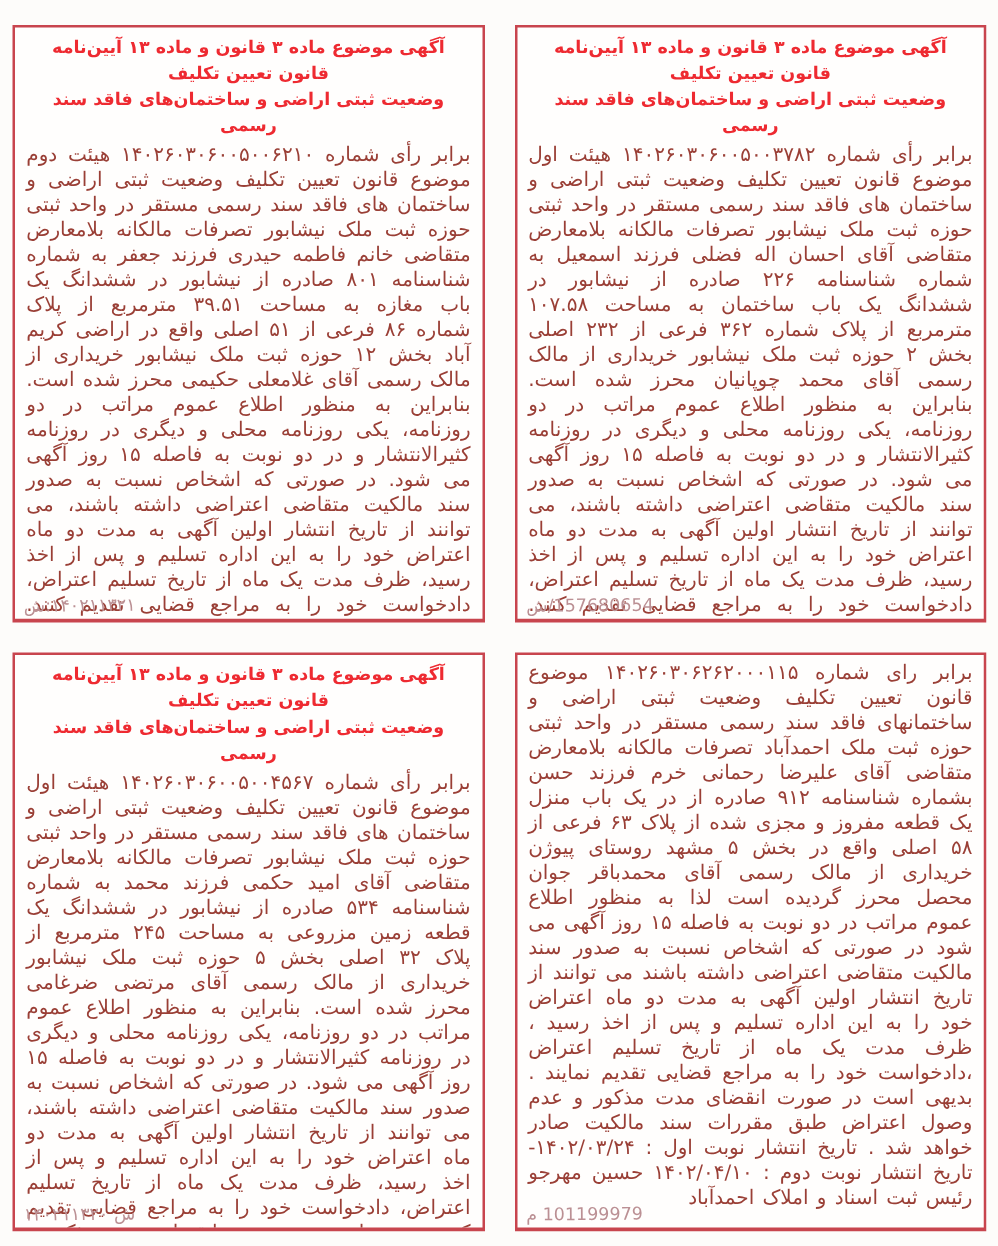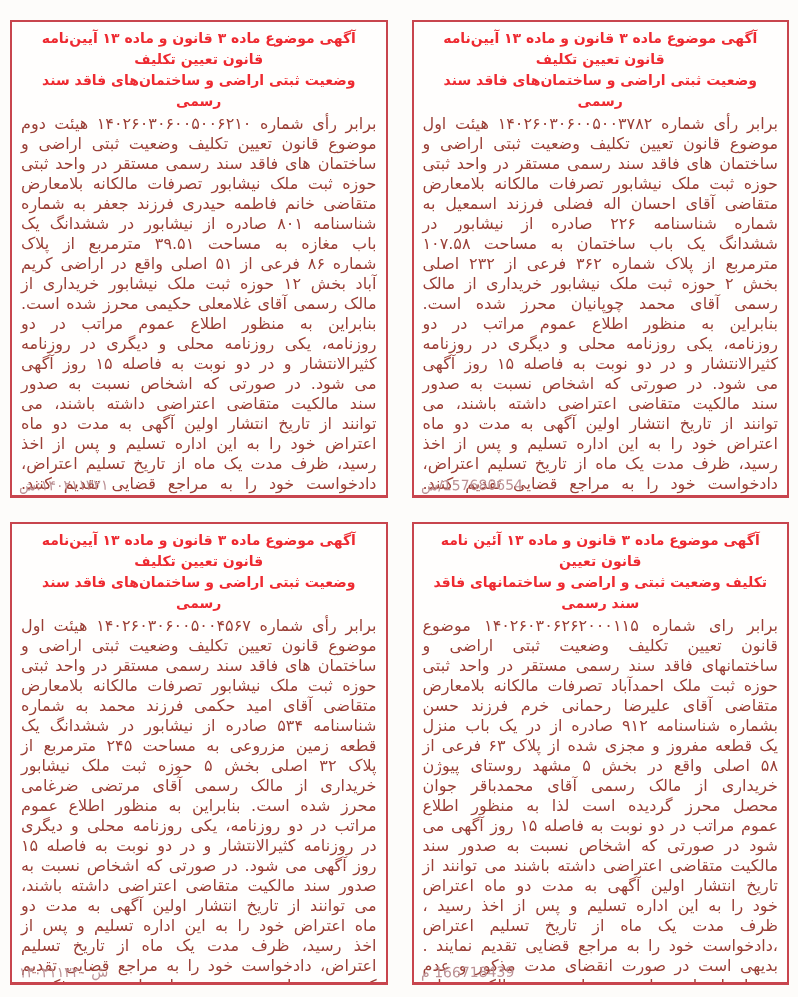--- a/index.html
+++ b/index.html
@@ -75,18 +75,17 @@
   <section class="notice">
     <h2 class="n-title"><span>آگهی موضوع ماده ۳ قانون و ماده ۱۳ آیین‌نامه قانون تعیین تکلیف</span><br><span>وضعیت ثبتی اراضی و ساختمان‌های فاقد سند رسمی</span></h2>
     <p class="n-body">برابر رأی شماره ۱۴۰۲۶۰۳۰۶۰۰۵۰۰۴۵۶۷ هیئت اول موضوع قانون تعیین تکلیف وضعیت ثبتی اراضی و ساختمان های فاقد سند رسمی مستقر در واحد ثبتی حوزه ثبت ملک نیشابور تصرفات مالکانه بلامعارض متقاضی آقای امید حکمی فرزند محمد به شماره شناسنامه ۵۳۴ صادره از نیشابور در ششدانگ یک قطعه زمین مزروعی به مساحت ۲۴۵ مترمربع از پلاک ۳۲ اصلی بخش ۵ حوزه ثبت ملک نیشابور خریداری از مالک رسمی آقای مرتضی ضرغامی محرز شده است. بنابراین به منظور اطلاع عموم مراتب در دو روزنامه، یکی روزنامه محلی و دیگری در روزنامه کثیرالانتشار و در دو نوبت به فاصله ۱۵ روز آگهی می شود. در صورتی که اشخاص نسبت به صدور سند مالکیت متقاضی اعتراضی داشته باشند، می توانند از تاریخ انتشار اولین آگهی به مدت دو ماه اعتراض خود را به این اداره تسلیم و پس از اخذ رسید، ظرف مدت یک ماه از تاریخ تسلیم اعتراض، دادخواست خود را به مراجع قضایی تقدیم کنند. بدیهی است در صورت انقضای مدت مذکور و عدم وصول اعتراض طبق مقررات سند مالکیت صادر خواهد شد.</p>
     <p class="n-line">م الف ۱۹۰۰&nbsp;&nbsp;&nbsp;&nbsp;تاریخ انتشار نوبت اول: ۱۴۰۲/۰۴/۱۰</p>
     <p class="n-line">تاریخ انتشار نوبت دوم: ۱۴۰۲/۰۴/۲۵</p>
 
     <span class="n-ref">ش ۱۴۰۲۱۱۳۲۰</span>
   </section>
 
   <section class="notice">
-    <h2 class="n-title"><span>آگهی موضوع ماده ۳ قانون و ماده ۱۳ آئین نامه قانون تعیین</span><br><span>تکلیف وضعیت ثبتی و اراضی و ساختمانهای فاقد سند رسمی</span></h2>
     <p class="n-body">برابر رای شماره ۱۴۰۲۶۰۳۰۶۲۶۲۰۰۰۱۱۵ موضوع قانون تعیین تکلیف وضعیت ثبتی اراضی و ساختمانهای فاقد سند رسمی مستقر در واحد ثبتی حوزه ثبت ملک احمدآباد تصرفات مالکانه بلامعارض متقاضی آقای علیرضا رحمانی خرم فرزند حسن بشماره شناسنامه ۹۱۲ صادره از در یک باب منزل یک قطعه مفروز و مجزی شده از پلاک ۶۳ فرعی از ۵۸ اصلی واقع در بخش ۵ مشهد روستای پیوژن خریداری از مالک رسمی آقای محمدباقر جوان محصل محرز گردیده است لذا به منظور اطلاع عموم مراتب در دو نوبت به فاصله ۱۵ روز آگهی می شود در صورتی که اشخاص نسبت به صدور سند مالکیت متقاضی اعتراضی داشته باشند می توانند از تاریخ انتشار اولین آگهی به مدت دو ماه اعتراض خود را به این اداره تسلیم و پس از اخذ رسید ، ظرف مدت یک ماه از تاریخ تسلیم اعتراض ،دادخواست خود را به مراجع قضایی تقدیم نمایند . بدیهی است در صورت انقضای مدت مذکور و عدم وصول اعتراض طبق مقررات سند مالکیت صادر خواهد شد . تاریخ انتشار نوبت اول : ۱۴۰۲/۰۳/۲۴-تاریخ انتشار نوبت دوم : ۱۴۰۲/۰۴/۱۰ حسین مهرجو رئیس ثبت اسناد و املاک احمدآباد</p>
-    <span class="n-ref">166718439 م</span>
+    <span class="n-ref">101199979 م</span>
   </section>
 
 </div>
 
 </body></html>

